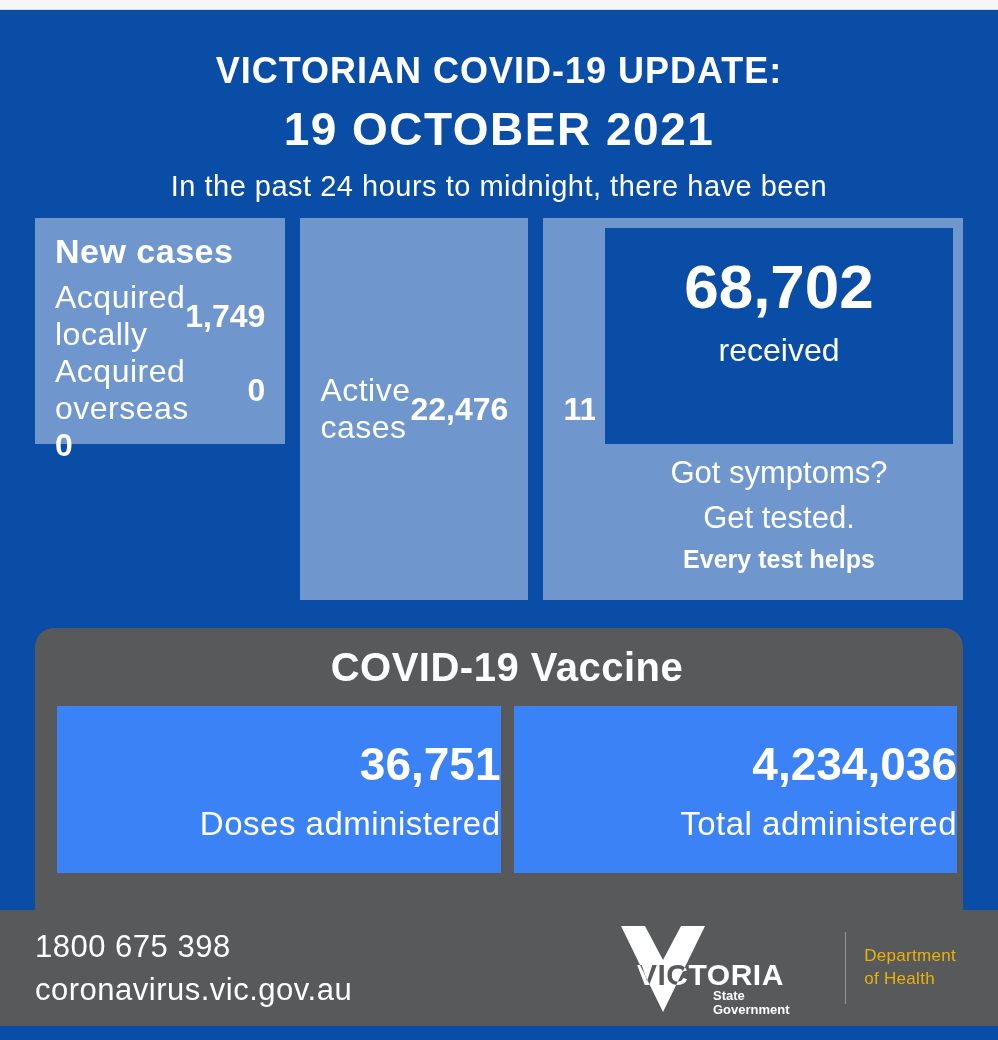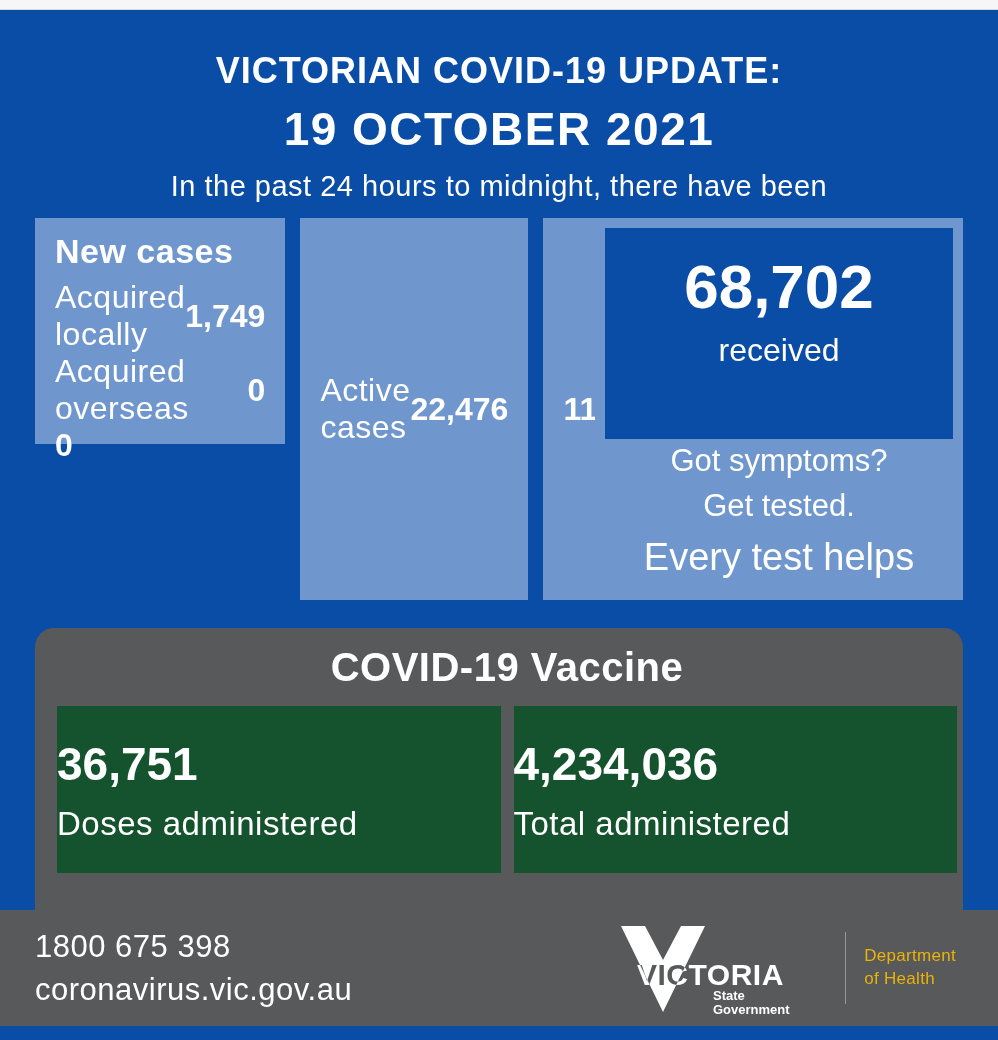--- a/index.html
+++ b/index.html
@@ -117,21 +117,21 @@
   }
   .tests-prompt {
     flex: 1;
     display: flex;
     flex-direction: column;
     justify-content: center;
     text-align: center;
     padding-bottom: 4px;
   }
   .prompt-line { font-size: 31px; font-weight: 400; line-height: 1.45; }
-  .prompt-emphasis { font-size: 38px; font-weight: 400; line-height: 1.5; }
+  .prompt-emphasis { font-size: 25px; font-weight: 700; line-height: 1.5; }
 
   
   .vaccine-panel {
     margin: 28px 35px 0 35px;
     height: 312px;
     background: #58595B;
     padding: 16px 6px 0 22px;
     border-radius: 19px;
   }
   .vaccine-heading {
@@ -142,25 +142,25 @@
     line-height: 1.15;
   }
   .vaccine-boxes {
     margin-top: 16px;
     display: flex;
     gap: 13px;
     height: 167px;
   }
   .vaccine-box {
     flex: 1;
-    background: #14532d;
+    background: #3b82f6;
     display: flex;
     flex-direction: column;
     justify-content: center;
-    align-items: flex-start;
+    align-items: flex-end;
     gap: 14px;
   }
   .vaccine-value { font-size: 46px; font-weight: 700; }
   .vaccine-label { font-size: 33px; font-weight: 400; letter-spacing: 0.5px; }
 
   
   .footer {
     height: 116px;
     background: #58595B;
     color: #ffffff;

